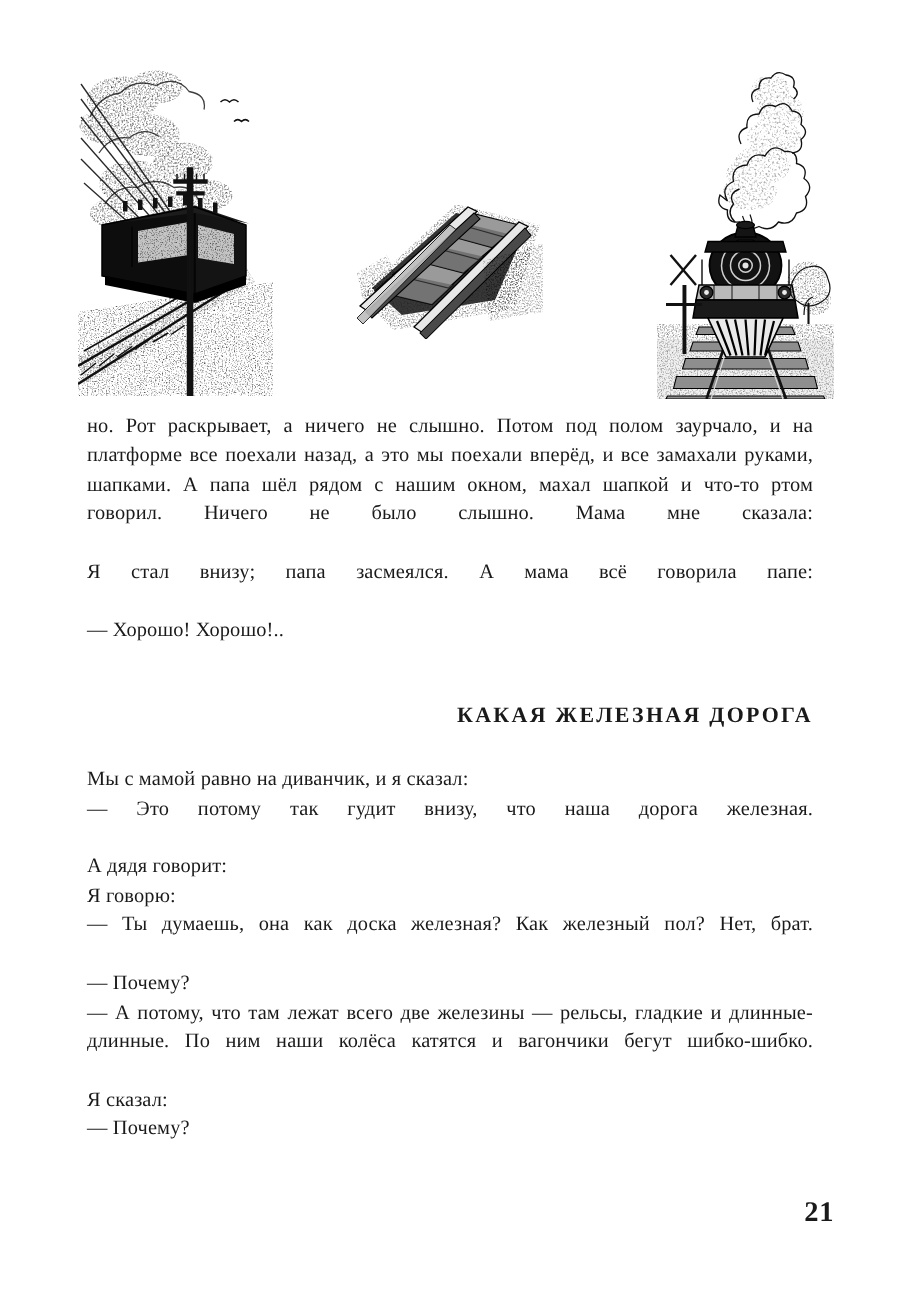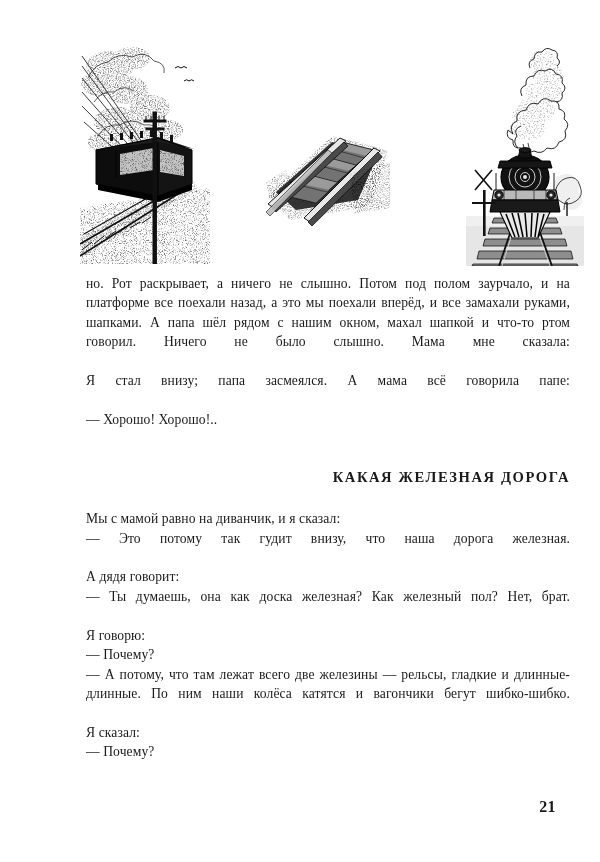--- a/index.html
+++ b/index.html
@@ -13,21 +13,20 @@
     position: relative;
     font-family: "Liberation Serif", "DejaVu Serif", serif;
     color: #1a1a1a;
     overflow: hidden;
   }
 
   .page {
     position: absolute;
     inset: 0;
     background: #ffffff;
-    margin-left: 28px;
   }
 
   
   .illustration-band {
     position: absolute;
     left: 0;
     top: 0;
     width: 600px;
     height: 268px;
   }
@@ -85,21 +84,21 @@
   }
   .section-heading::after { display: none; }
 
   .gap-before-heading { height: 38px; }
   .gap-after-heading  { height: 22px; }
 
   .folio {
     position: absolute;
     right: 44px;
     top: 798px;
-    font-size: 16px;
+    font-size: 19px;
     font-weight: bold;
     letter-spacing: 0.4px;
     color: #1a1a1a;
   }
 </style>
 </head>
 <body>
 
 <div class="page">
 
@@ -434,22 +433,22 @@
 
     <div class="gap-before-heading"></div>
 
     <p class="section-heading">КАКАЯ ЖЕЛЕЗНАЯ ДОРОГА</p>
 
     <div class="gap-after-heading"></div>
 
     <p class="p-indent no-stretch">Мы с мамой равно на диванчик, и я сказал:</p>
     <p class="p-indent">— Это потому так гудит внизу, что наша дорога железная.</p>
     <p class="p-indent no-stretch">А дядя говорит:</p>
+    <p class="p-indent no-stretch">Я говорю:</p>
     <p class="p-indent">— Ты думаешь, она как доска железная? Как железный пол? Нет, брат.</p>
-    <p class="p-indent no-stretch">Я говорю:</p>
     <p class="p-indent no-stretch">— Почему?</p>
     <p class="p-indent">— А потому, что там лежат всего две железины — рельсы, гладкие и длинные-длинные. По ним наши колёса катятся и вагончики бегут шибко-шибко.</p>
     <p class="p-indent no-stretch">Я сказал:</p>
     <p class="p-indent no-stretch">— Почему?</p>
   </div>
 
   <div class="folio">21</div>
 
 </div>
 

